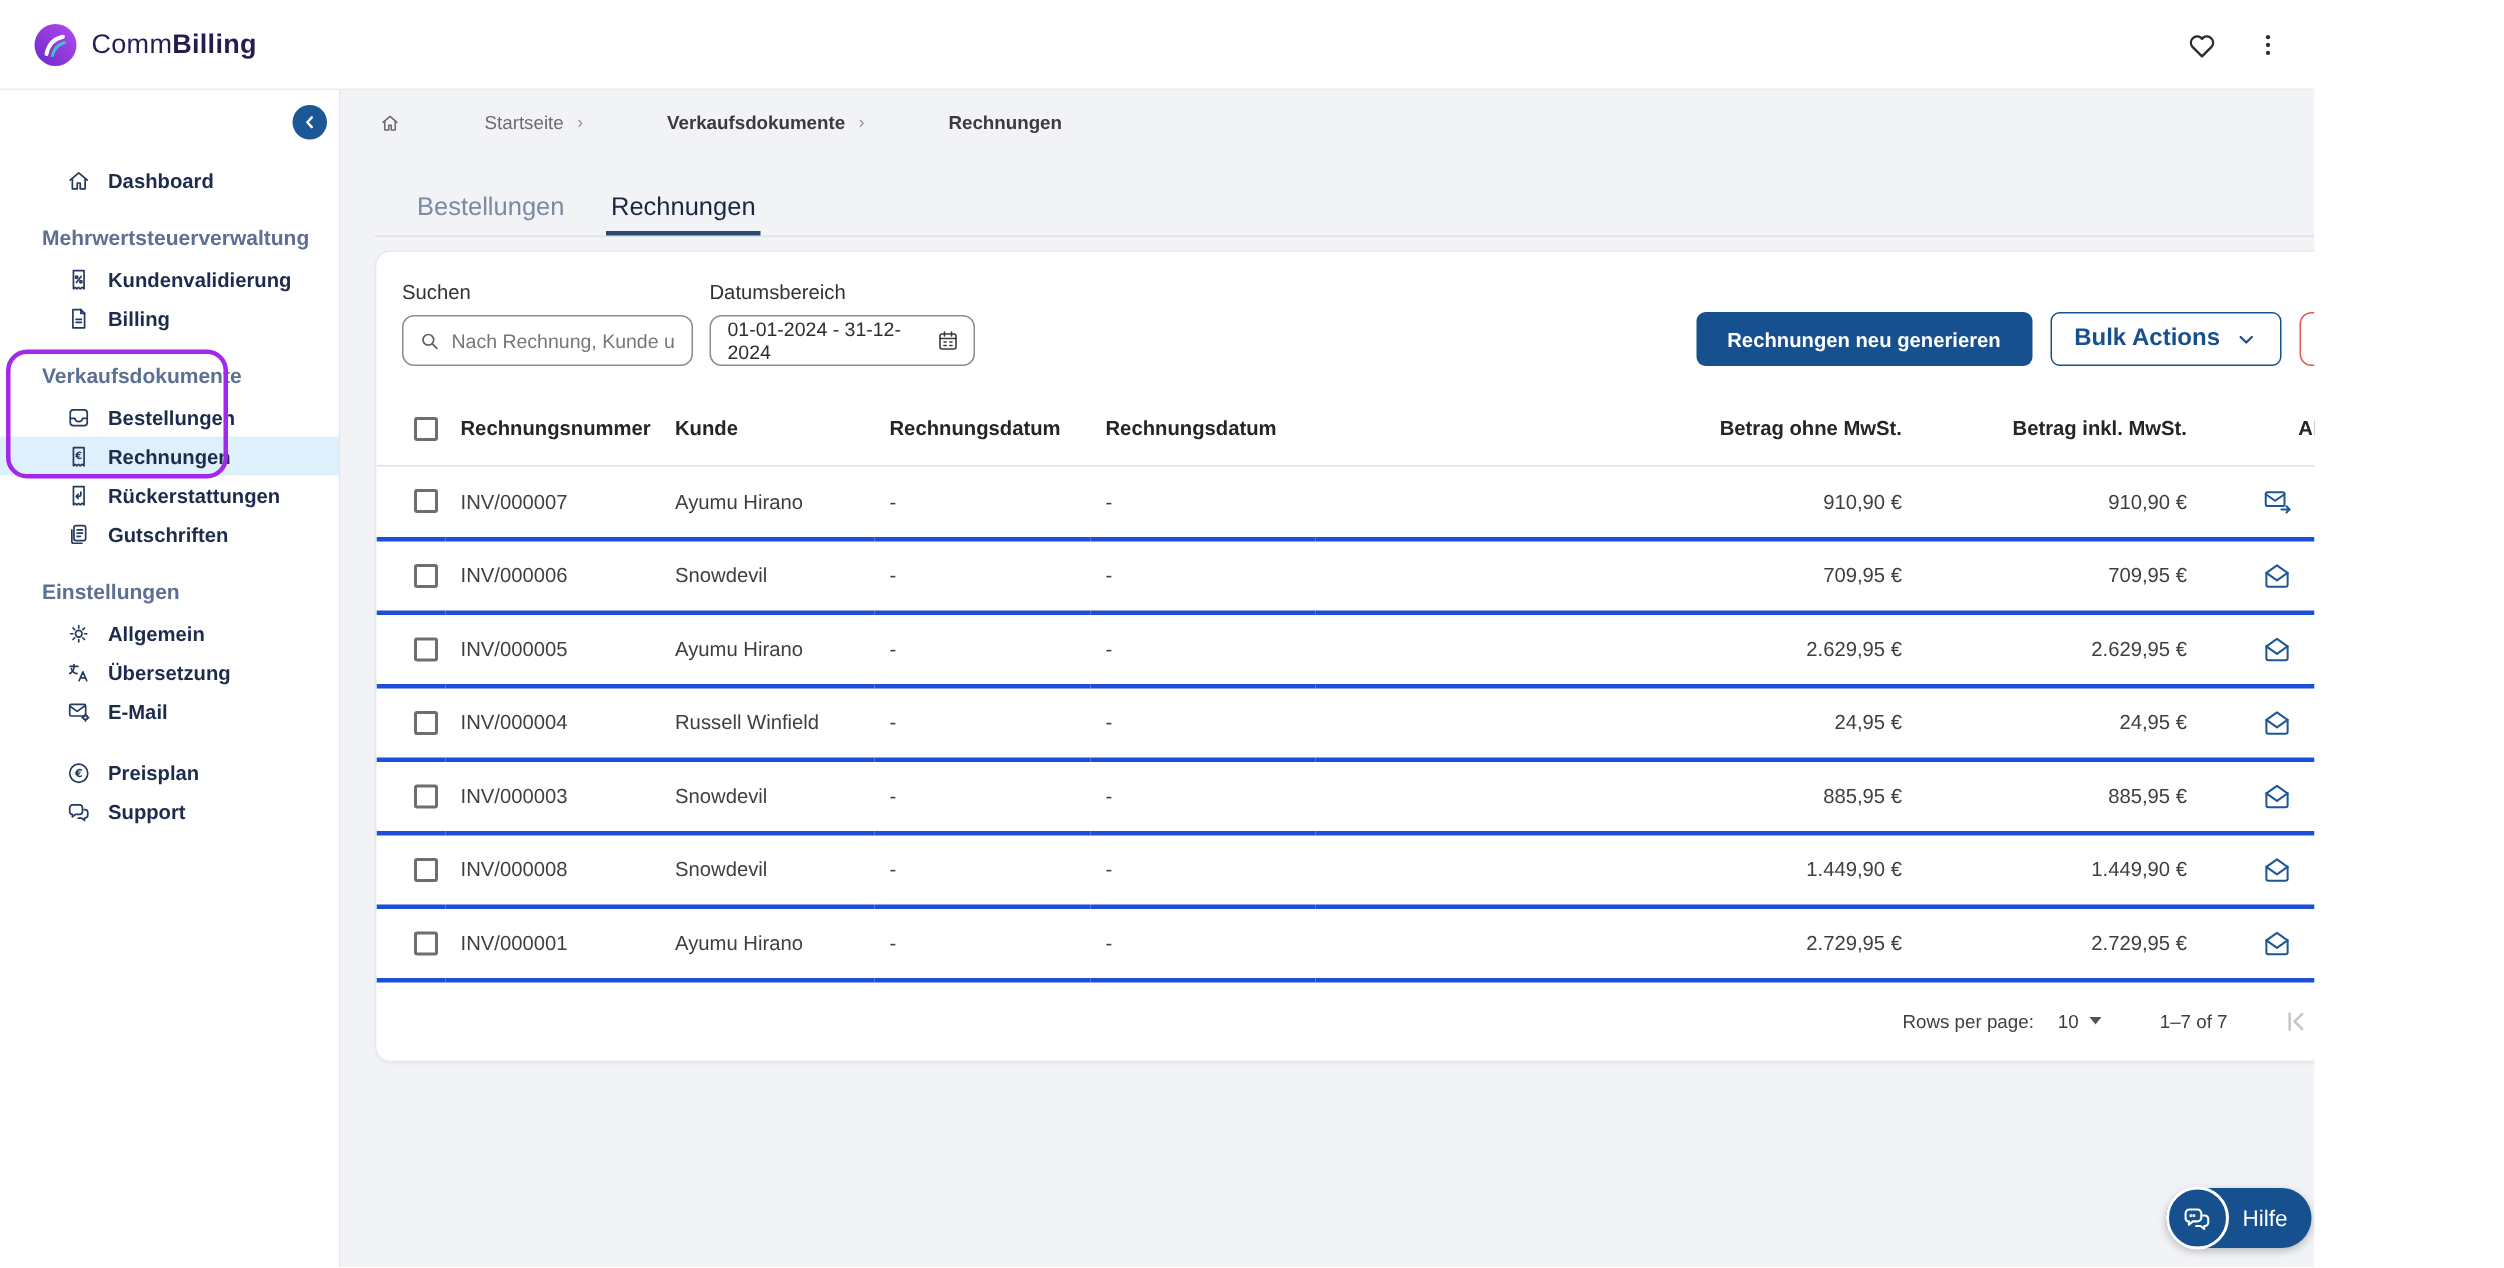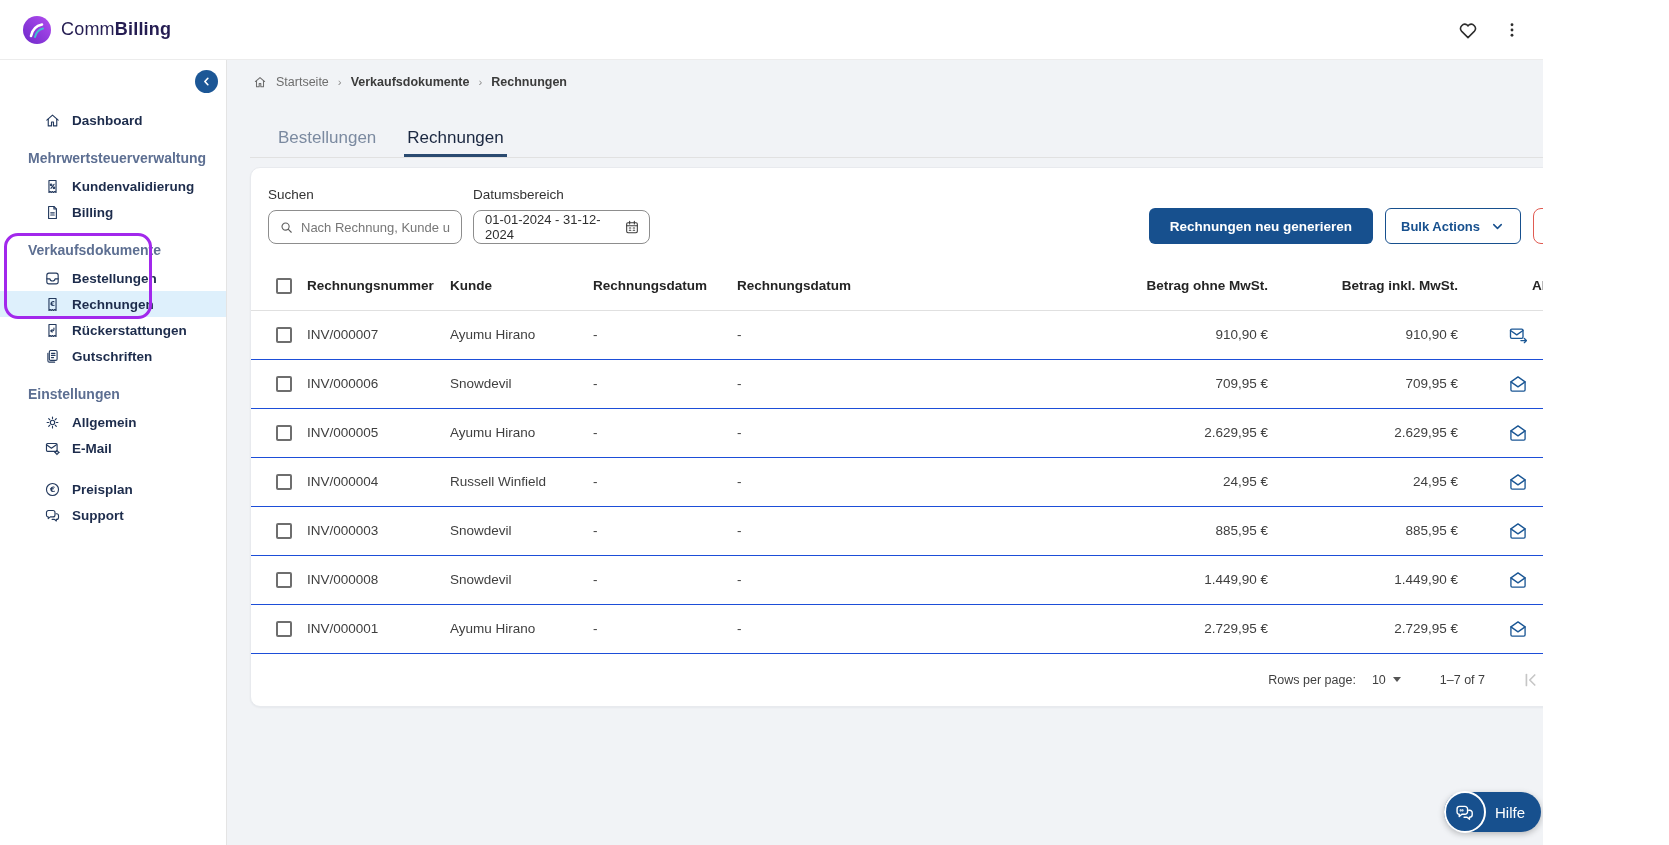--- a/index.html
+++ b/index.html
@@ -21,21 +21,21 @@
 .side-item .icn{color:#243a5e;flex:none;display:flex;}
 .side-item.active{background:#def0fc;}
 .side-sec-label{font-size:14px;font-weight:600;color:#5d6f92;padding:17px 0 7px 28px;}
 .side-section{position:relative;}
 .side-section.gap-top{padding-top:15px;}
 .purple-highlight{position:absolute;left:4px;top:8px;width:148px;height:86px;border:3px solid #a228ec;border-radius:14px;pointer-events:none;z-index:3;}
 .icn svg{display:block;width:17px;height:17px;}
 
 .main{flex:1;background:#f1f3f6;position:relative;padding-left:23px;overflow:hidden;}
 .breadcrumb{display:flex;align-items:center;gap:9px;padding:14px 0 0 3px;font-size:12.5px;color:#6d6d6d;height:29px;}
-.crumb{cursor:pointer;}
+.crumb{cursor:pointer;margin-left:47px;}
 .crumb.strong{color:#3b3b3b;font-weight:700;}
 .crumb-sep{color:#8f8f8f;font-size:11.5px;}
 .bc-home{color:#6d6d6d;display:flex;}
 .bc-home svg{width:14px;height:14px;}
 .tabs{display:flex;gap:25px;padding-left:25px;margin-top:39px;border-bottom:1px solid #e1e1e1;width:1405px;}
 .tab{font-size:17px;line-height:20px;color:#7b8aa0;padding:0 3px 6px;cursor:pointer;border-bottom:3px solid transparent;}
 .tab.active{color:#1a2740;border-color:#2a4a70;font-weight:500;}
 
 .card{width:1405px;margin-top:9px;background:#fff;border:1px solid #e8eaee;border-radius:10px;box-shadow:0 1px 2px rgba(20,30,50,.05);overflow:hidden;}
 .filter-row{display:flex;align-items:flex-end;padding:19px 12px 18px 17px;}
@@ -43,31 +43,31 @@
 .field + .field{margin-left:11px;}
 .field-label{font-size:13.5px;color:#323232;font-weight:500;margin-bottom:8px;}
 .search-box{width:194px;height:34px;border:1px solid #8d8d8d;border-radius:8px;display:flex;align-items:center;padding:16px 10px;gap:7px;background:#fff;color:#5f5f5f;}
 .search-box svg{width:15px;height:15px;flex:none;}
 .search-box input{border:none;outline:none;font-size:13px;color:#333;width:100%;font-family:inherit;background:transparent;}
 .search-box input::placeholder{color:#777;}
 .date-box{width:177px;height:34px;border:1px solid #8d8d8d;border-radius:8px;display:flex;align-items:center;justify-content:space-between;padding:0 9px 0 11px;font-size:13px;color:#2e2e2e;background:#fff;cursor:pointer;}
 .date-box .icn svg{width:16px;height:16px;color:#3a3a3a;}
 .toolbar{margin-left:auto;display:flex;align-items:center;gap:12px;}
 .btn-primary{height:36px;background:#17508e;color:#fff;border:none;border-radius:6px;font-size:13.5px;font-weight:700;padding:0 21px;font-family:inherit;cursor:pointer;}
-.btn-outline{height:36px;background:#fff;color:#17508e;border:1px solid #17508e;border-radius:6px;font-size:13px;font-weight:700;padding:0 15px;display:flex;align-items:center;gap:10px;font-family:inherit;cursor:pointer;}
+.btn-outline{height:36px;background:#fff;color:#17508e;border:1px solid #17508e;border-radius:6px;font-size:16px;font-weight:700;padding:0 15px;display:flex;align-items:center;gap:10px;font-family:inherit;cursor:pointer;}
 .btn-outline svg{width:15px;height:15px;}
 .btn-square{height:36px;width:42px;border-radius:8px;display:flex;align-items:center;justify-content:center;background:#fff;cursor:pointer;}
 .btn-square svg{width:19px;height:19px;}
 .btn-trash{border:1px solid #e05b52;color:#d8453b;}
 .btn-cols{border:1px solid #c9c9c9;color:#4a4a4a;}
 .v-div{width:1px;height:30px;background:#d9d9d9;}
 
 table{width:100%;border-collapse:collapse;table-layout:fixed;}
 th{font-size:13.5px;font-weight:700;color:#252525;text-align:left;height:48px;padding:0 10px;border-bottom:1px solid #e0e0e0;}
-td{font-size:13.5px;color:#3f3f3f;height:49px;padding:0 10px;border-bottom:1px solid #1d4ed8;}
+td{font-size:13.5px;color:#3f3f3f;height:49px;padding:0 10px;border-bottom:3px solid #1d4ed8;}
 .c-cb{padding-left:25px;width:46px;}
 .cb{width:16px;height:16px;border:2px solid #6e6e6e;border-radius:2px;display:inline-block;cursor:pointer;background:#fff;vertical-align:middle;}
 th.num,td.num{text-align:right;}
 th.act{text-align:center;}
 td.act .actwrap{display:flex;justify-content:center;gap:23px;align-items:center;}
 .abtn{background:none;border:none;color:#1b5795;cursor:pointer;display:flex;padding:0;}
 .abtn svg{width:20px;height:20px;}
 
 .pagination{height:52px;display:flex;align-items:center;justify-content:flex-end;font-size:12.5px;color:#3f3f3f;padding-right:2px;}
 .rpp-label{margin-right:16px;}
@@ -216,20 +216,30 @@
                 <svg viewBox="0 0 24 24" fill="none" stroke="currentColor" stroke-width="1.6" stroke-linecap="round" stroke-linejoin="round">
                   <circle cx="12" cy="12" r="3.1"></circle>
                   <path d="M12 4.4v2.1M12 17.5v2.1M4.4 12h2.1M17.5 12h2.1M6.6 6.6l1.5 1.5M15.9 15.9l1.5 1.5M17.4 6.6l-1.5 1.5M8.1 15.9l-1.5 1.5"></path>
                 </svg>
               </span>
               <span>Allgemein</span>
             </div>
             <div class="side-item">
               <span class="icn ">
                 <svg viewBox="0 0 24 24" fill="none" stroke="currentColor" stroke-width="1.6" stroke-linecap="round" stroke-linejoin="round">
+                  <path d="M3.8 6h7.4M7.5 4.3V6c0 3.1-1.6 5.5-4 6.8"></path>
+                  <path d="M5 8.2c1 2.6 3.1 4.3 5.4 4.7"></path>
+                  <path d="m12.3 19.5 3.6-8.3 3.6 8.3M13.5 16.9h4.9"></path>
+                </svg>
+              </span>
+              <span>Übersetzung</span>
+            </div>
+            <div class="side-item">
+              <span class="icn ">
+                <svg viewBox="0 0 24 24" fill="none" stroke="currentColor" stroke-width="1.6" stroke-linecap="round" stroke-linejoin="round">
                   <rect x="3.5" y="5" width="15" height="11" rx="1.5"></rect>
                   <path d="m3.5 6.6 7 5 7-5"></path>
                   <circle cx="18.3" cy="17.5" r="2"></circle>
                   <path d="M18.3 14.4v1.1M18.3 19.5v1.1M15.2 17.5h1.1M20.3 17.5h1.1"></path>
                 </svg>
               </span>
               <span>E-Mail</span>
             </div>
           </div>
           <div class="side-section gap-top">

